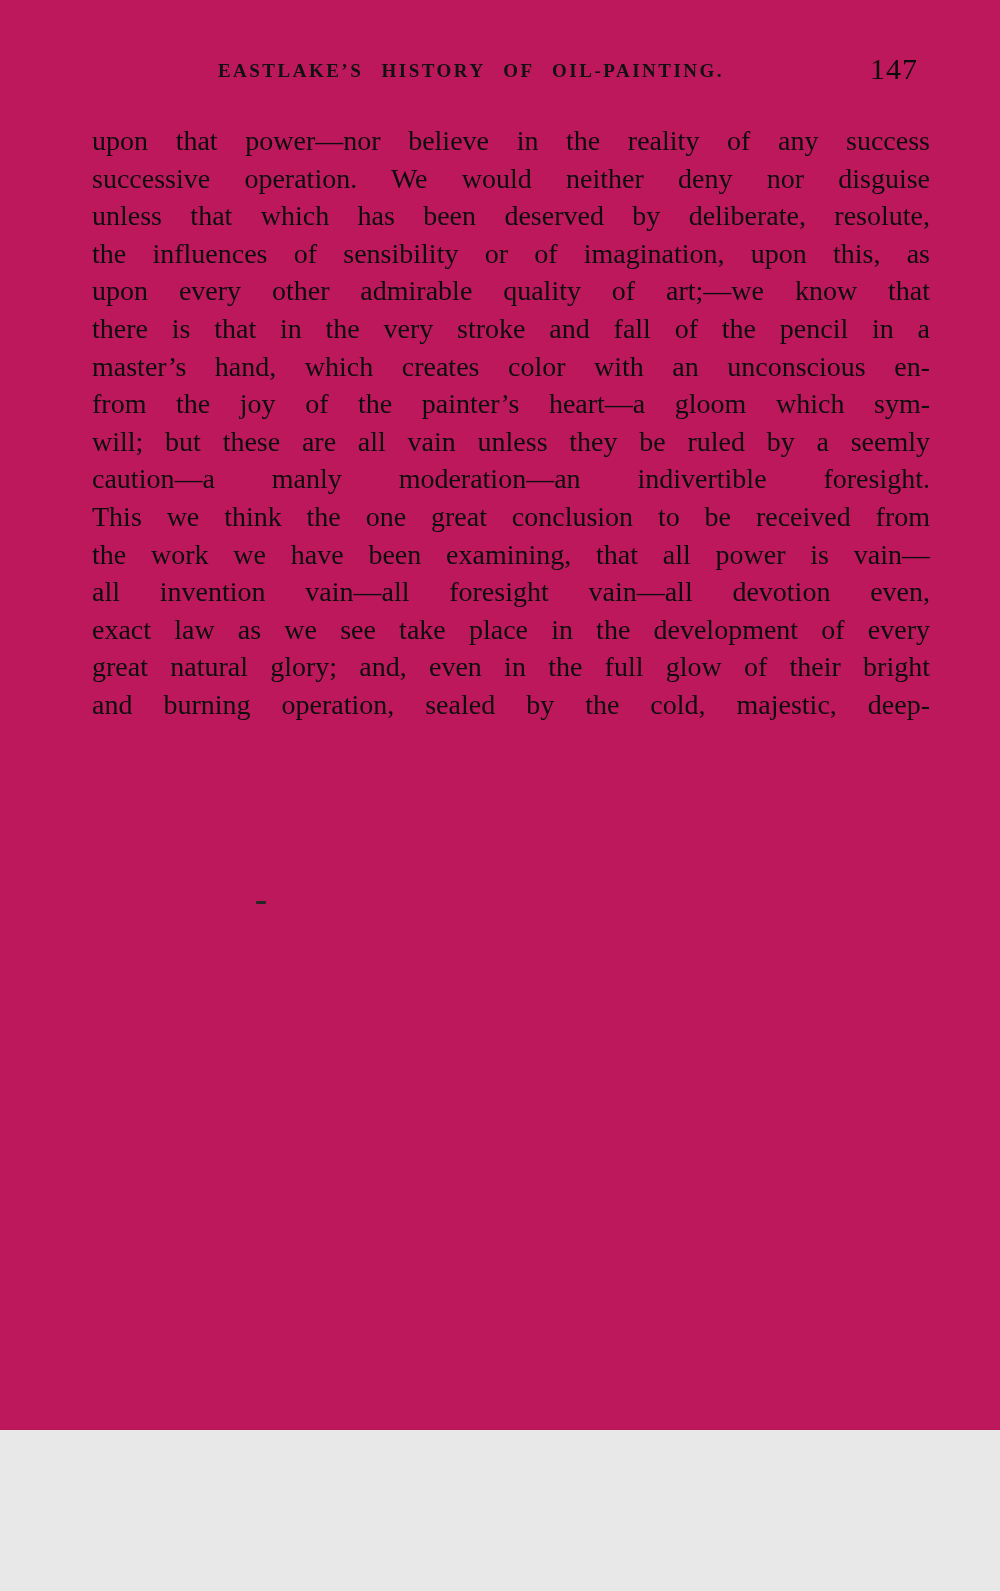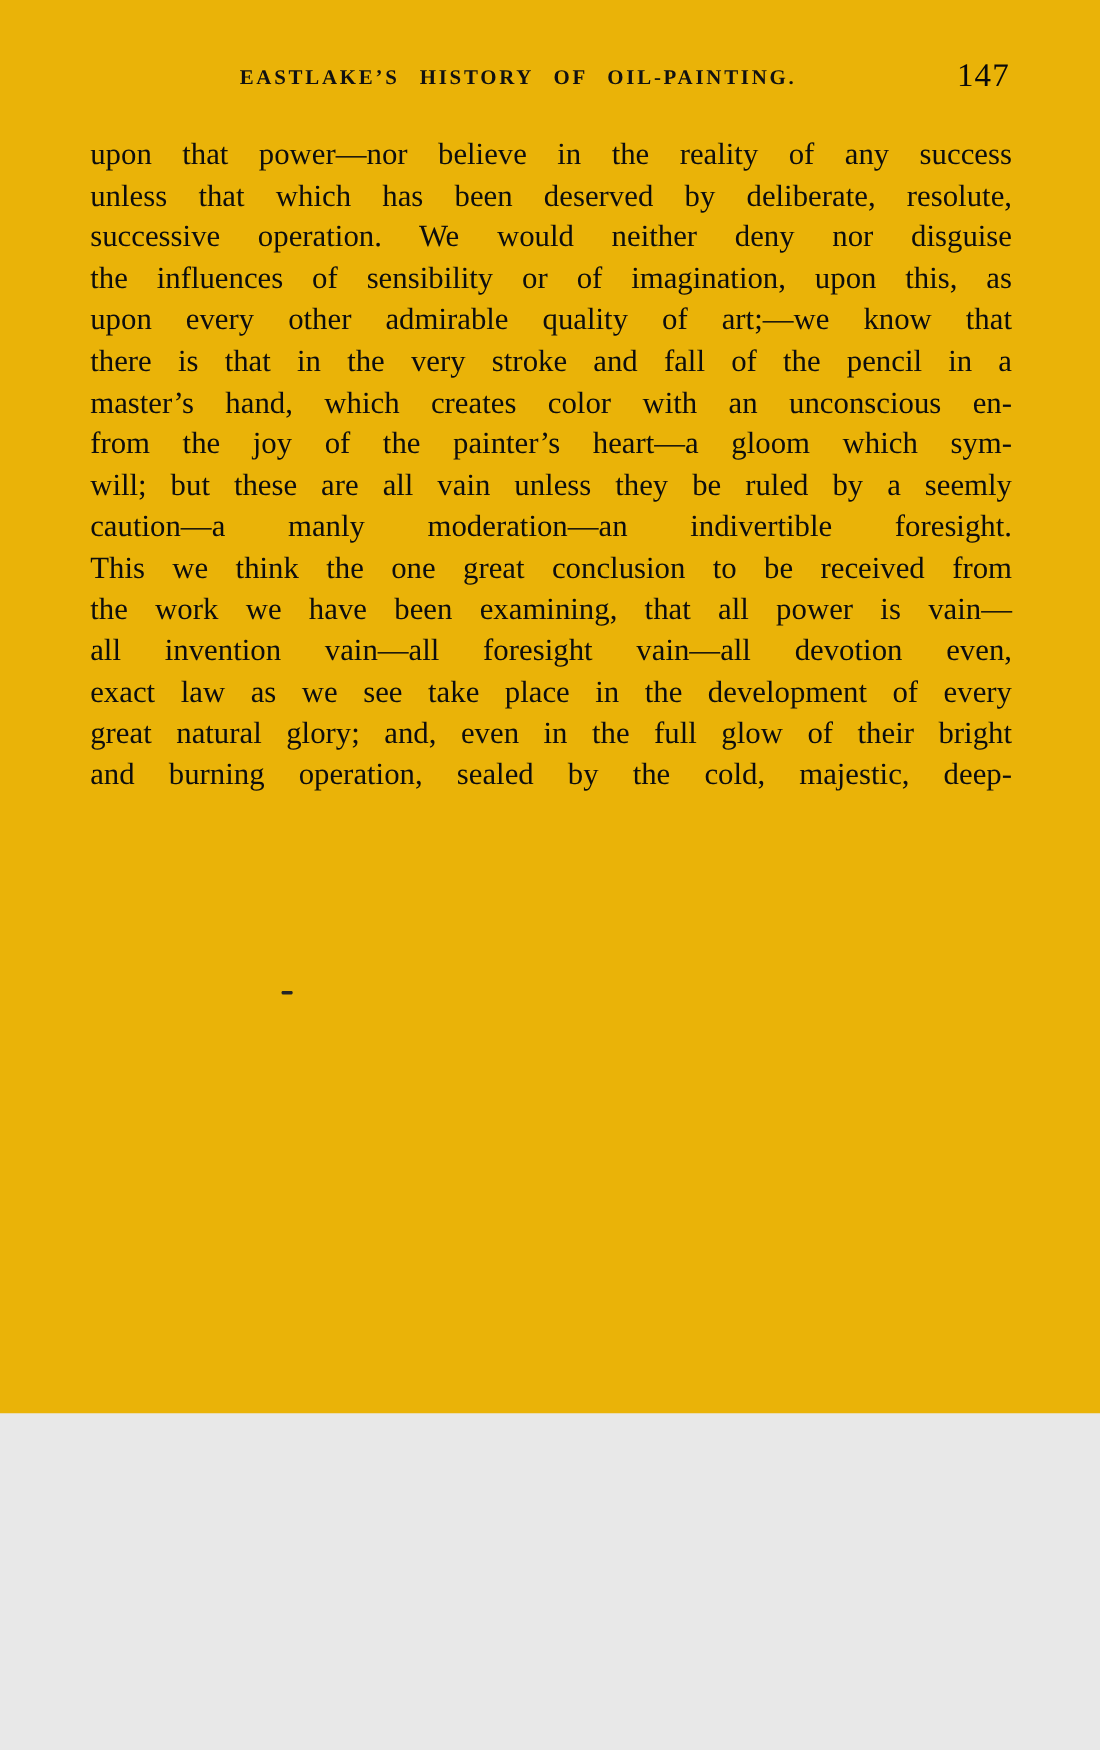--- a/index.html
+++ b/index.html
@@ -3,23 +3,23 @@
 <meta charset="utf-8">
 <style>
   html, body {
     margin: 0;
     padding: 0;
     background: #e8e8e8;
   }
   .page {
     position: relative;
     width: 1000px;
-    height: 1285px;
+    height: 1430px;
     margin: 0 auto;
-    background: #eab308;
+    background: #be185d;
     color: #0d0d0d;
     font-family: "Liberation Serif", "DejaVu Serif", serif;
     overflow: hidden;
   }
   .running-header {
     position: absolute;
     top: 56px;
     left: 82px;
     width: 838px;
     height: 32px;
@@ -41,21 +41,21 @@
     right: 2px;
     top: -4px;
     font-size: 30px;
     font-weight: normal;
     letter-spacing: 1px;
     color: #0a0a0a;
   }
   .body-text {
     position: absolute;
     top: 122px;
-    left: 82px;
+    left: 92px;
     width: 838px;
   }
   .line {
     font-size: 28px;
     line-height: 37.6px;
     white-space: nowrap;
     text-align: justify;
     text-align-last: justify;
     -moz-text-align-last: justify;
     color: #0d0d0d;
@@ -79,22 +79,22 @@
 
 <div class="page">
 
   <div class="running-header">
     <div class="running-title">EASTLAKE’S HISTORY OF OIL-PAINTING.</div>
     <div class="page-number">147</div>
   </div>
 
   <div class="body-text">
     <div class="line">upon that power—nor believe in the reality of any success</div>
+    <div class="line">successive operation. We would neither deny nor disguise</div>
     <div class="line">unless that which has been deserved by deliberate, resolute,</div>
-    <div class="line">successive operation. We would neither deny nor disguise</div>
     <div class="line">the influences of sensibility or of imagination, upon this, as</div>
     <div class="line">upon every other admirable quality of art;—we know that</div>
     <div class="line">there is that in the very stroke and fall of the pencil in a</div>
     <div class="line">master’s hand, which creates color with an unconscious en-</div>
     <div class="line">from the joy of the painter’s heart—a gloom which sym-</div>
     <div class="line">will; but these are all vain unless they be ruled by a seemly</div>
     <div class="line">caution—a manly moderation—an indivertible foresight.</div>
     <div class="line">This we think the one great conclusion to be received from</div>
     <div class="line">the work we have been examining, that all power is vain—</div>
     <div class="line">all invention vain—all foresight vain—all devotion even,</div>

